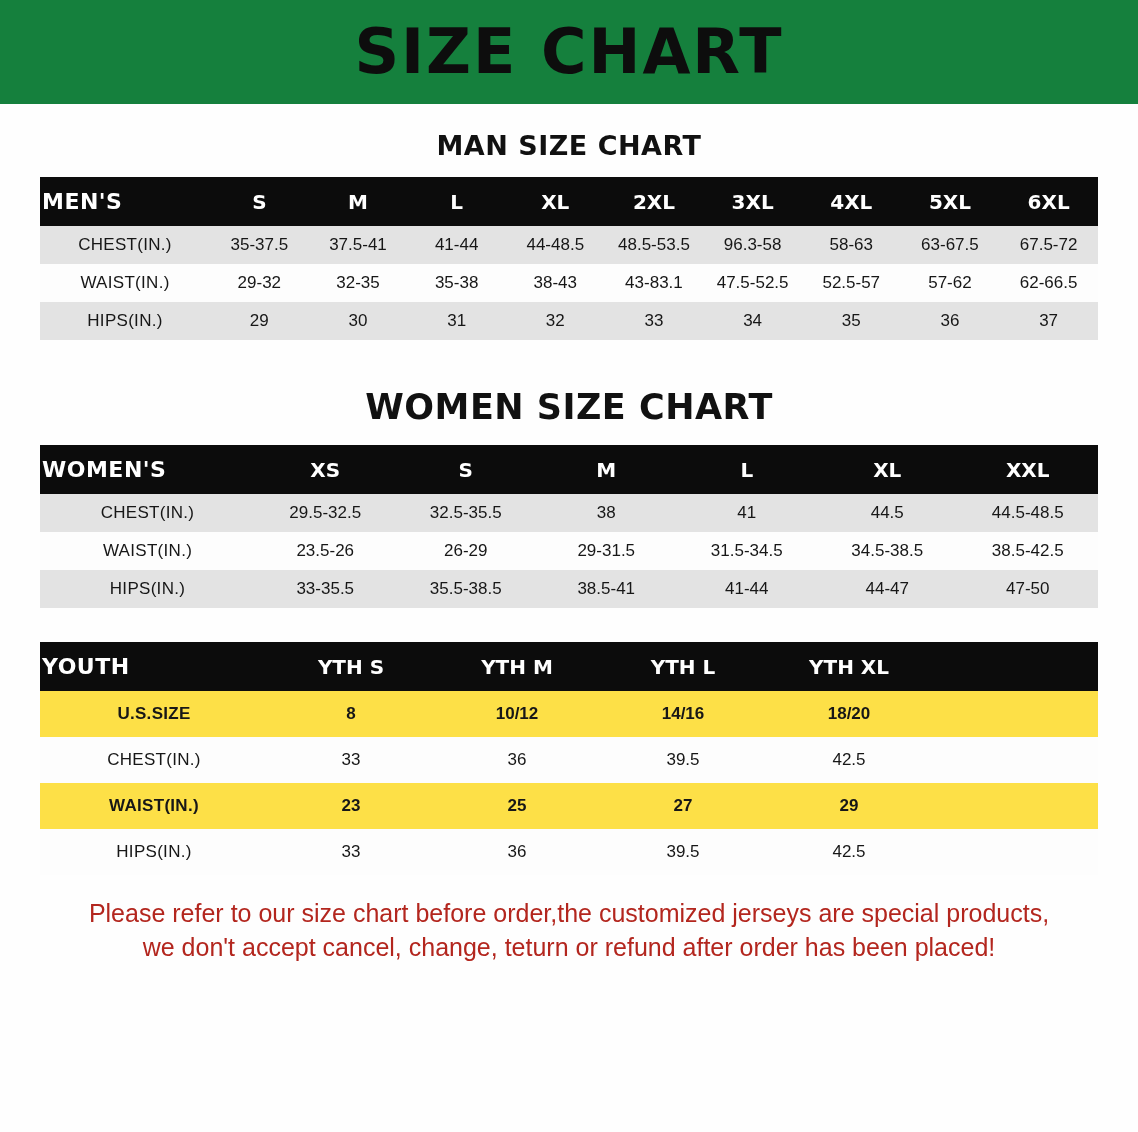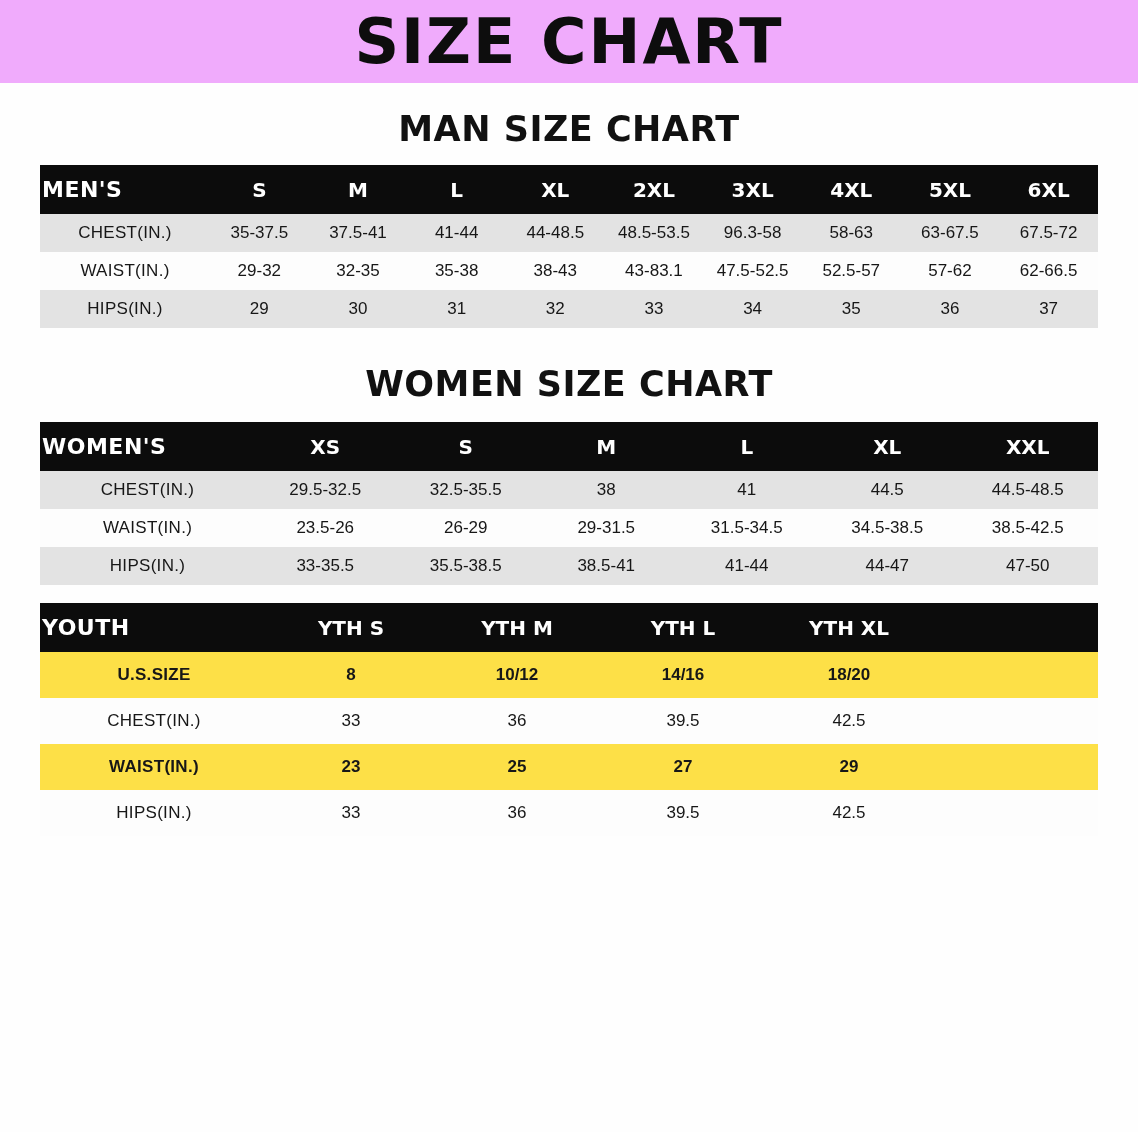--- a/index.html
+++ b/index.html
@@ -16,22 +16,22 @@
   }
   .page {
     position: relative;
     width: 1138px;
     height: 1132px;
     background: #fefefe;
   }
 
   
   .banner {
-    background: #f0abfc;
-    height: 83px;
+    background: #15803d;
+    height: 104px;
     display: flex;
     align-items: center;
     justify-content: center;
   }
   .banner-title {
     font-family: "DejaVu Sans", sans-serif;
     font-weight: bold;
     font-size: 62px;
     letter-spacing: 2px;
     color: #0d0d0d;
@@ -40,22 +40,22 @@
   }
 
   
   .section-title {
     text-align: center;
     font-family: "DejaVu Sans", sans-serif;
     font-weight: bold;
     color: #111;
     letter-spacing: 0.5px;
   }
-  .title-man    { font-size: 35px; margin-top: 26px; }
-  .title-women  { font-size: 35px; margin-top: 36px; }
+  .title-man    { font-size: 27px; margin-top: 26px; }
+  .title-women  { font-size: 35px; margin-top: 47px; }
   .title-youth  { font-size: 35px; margin-top: 40px; }
 
   
   .table-wrap {
     margin: 0 auto;
     width: 1058px;
   }
   table {
     border-collapse: collapse;
     width: 100%;
@@ -97,21 +97,21 @@
   .women-table col.c0 { width: 215px; }
   .youth-table col.c0 { width: 228px; }
 
   
   .youth-table tbody td { padding: 13px 2px; font-size: 17px; }
   .youth-table tbody tr.shade td { background: #fde047; font-weight: bold; }
   .youth-table tbody tr.plain td { background: #fdfdfd; }
 
   .man-table-space   { margin-top: 16px; }
   .women-table-space { margin-top: 18px; }
-  .youth-table-space { margin-top: 18px; }
+  .youth-table-space { margin-top: 34px; }
 
   
   .note {
     margin: 22px auto 0;
     width: 1070px;
     color: #b3261e;
     font-family: "Liberation Sans", sans-serif;
     font-size: 25px;
     line-height: 1.35;
     text-align: center;
@@ -305,14 +305,18 @@
           <td>33</td>
           <td>36</td>
           <td>39.5</td>
           <td>42.5</td>
           <td></td>
         </tr>
       </tbody>
     </table>
   </div>
 
+  <div class="note">
+    <span class="line">Please refer to our size chart before order,the customized jerseys are special products,</span>
+    <span class="line">we don't accept cancel, change, teturn or refund after order has been placed!</span>
+  </div>
 
 </div>
 
 </body></html>

